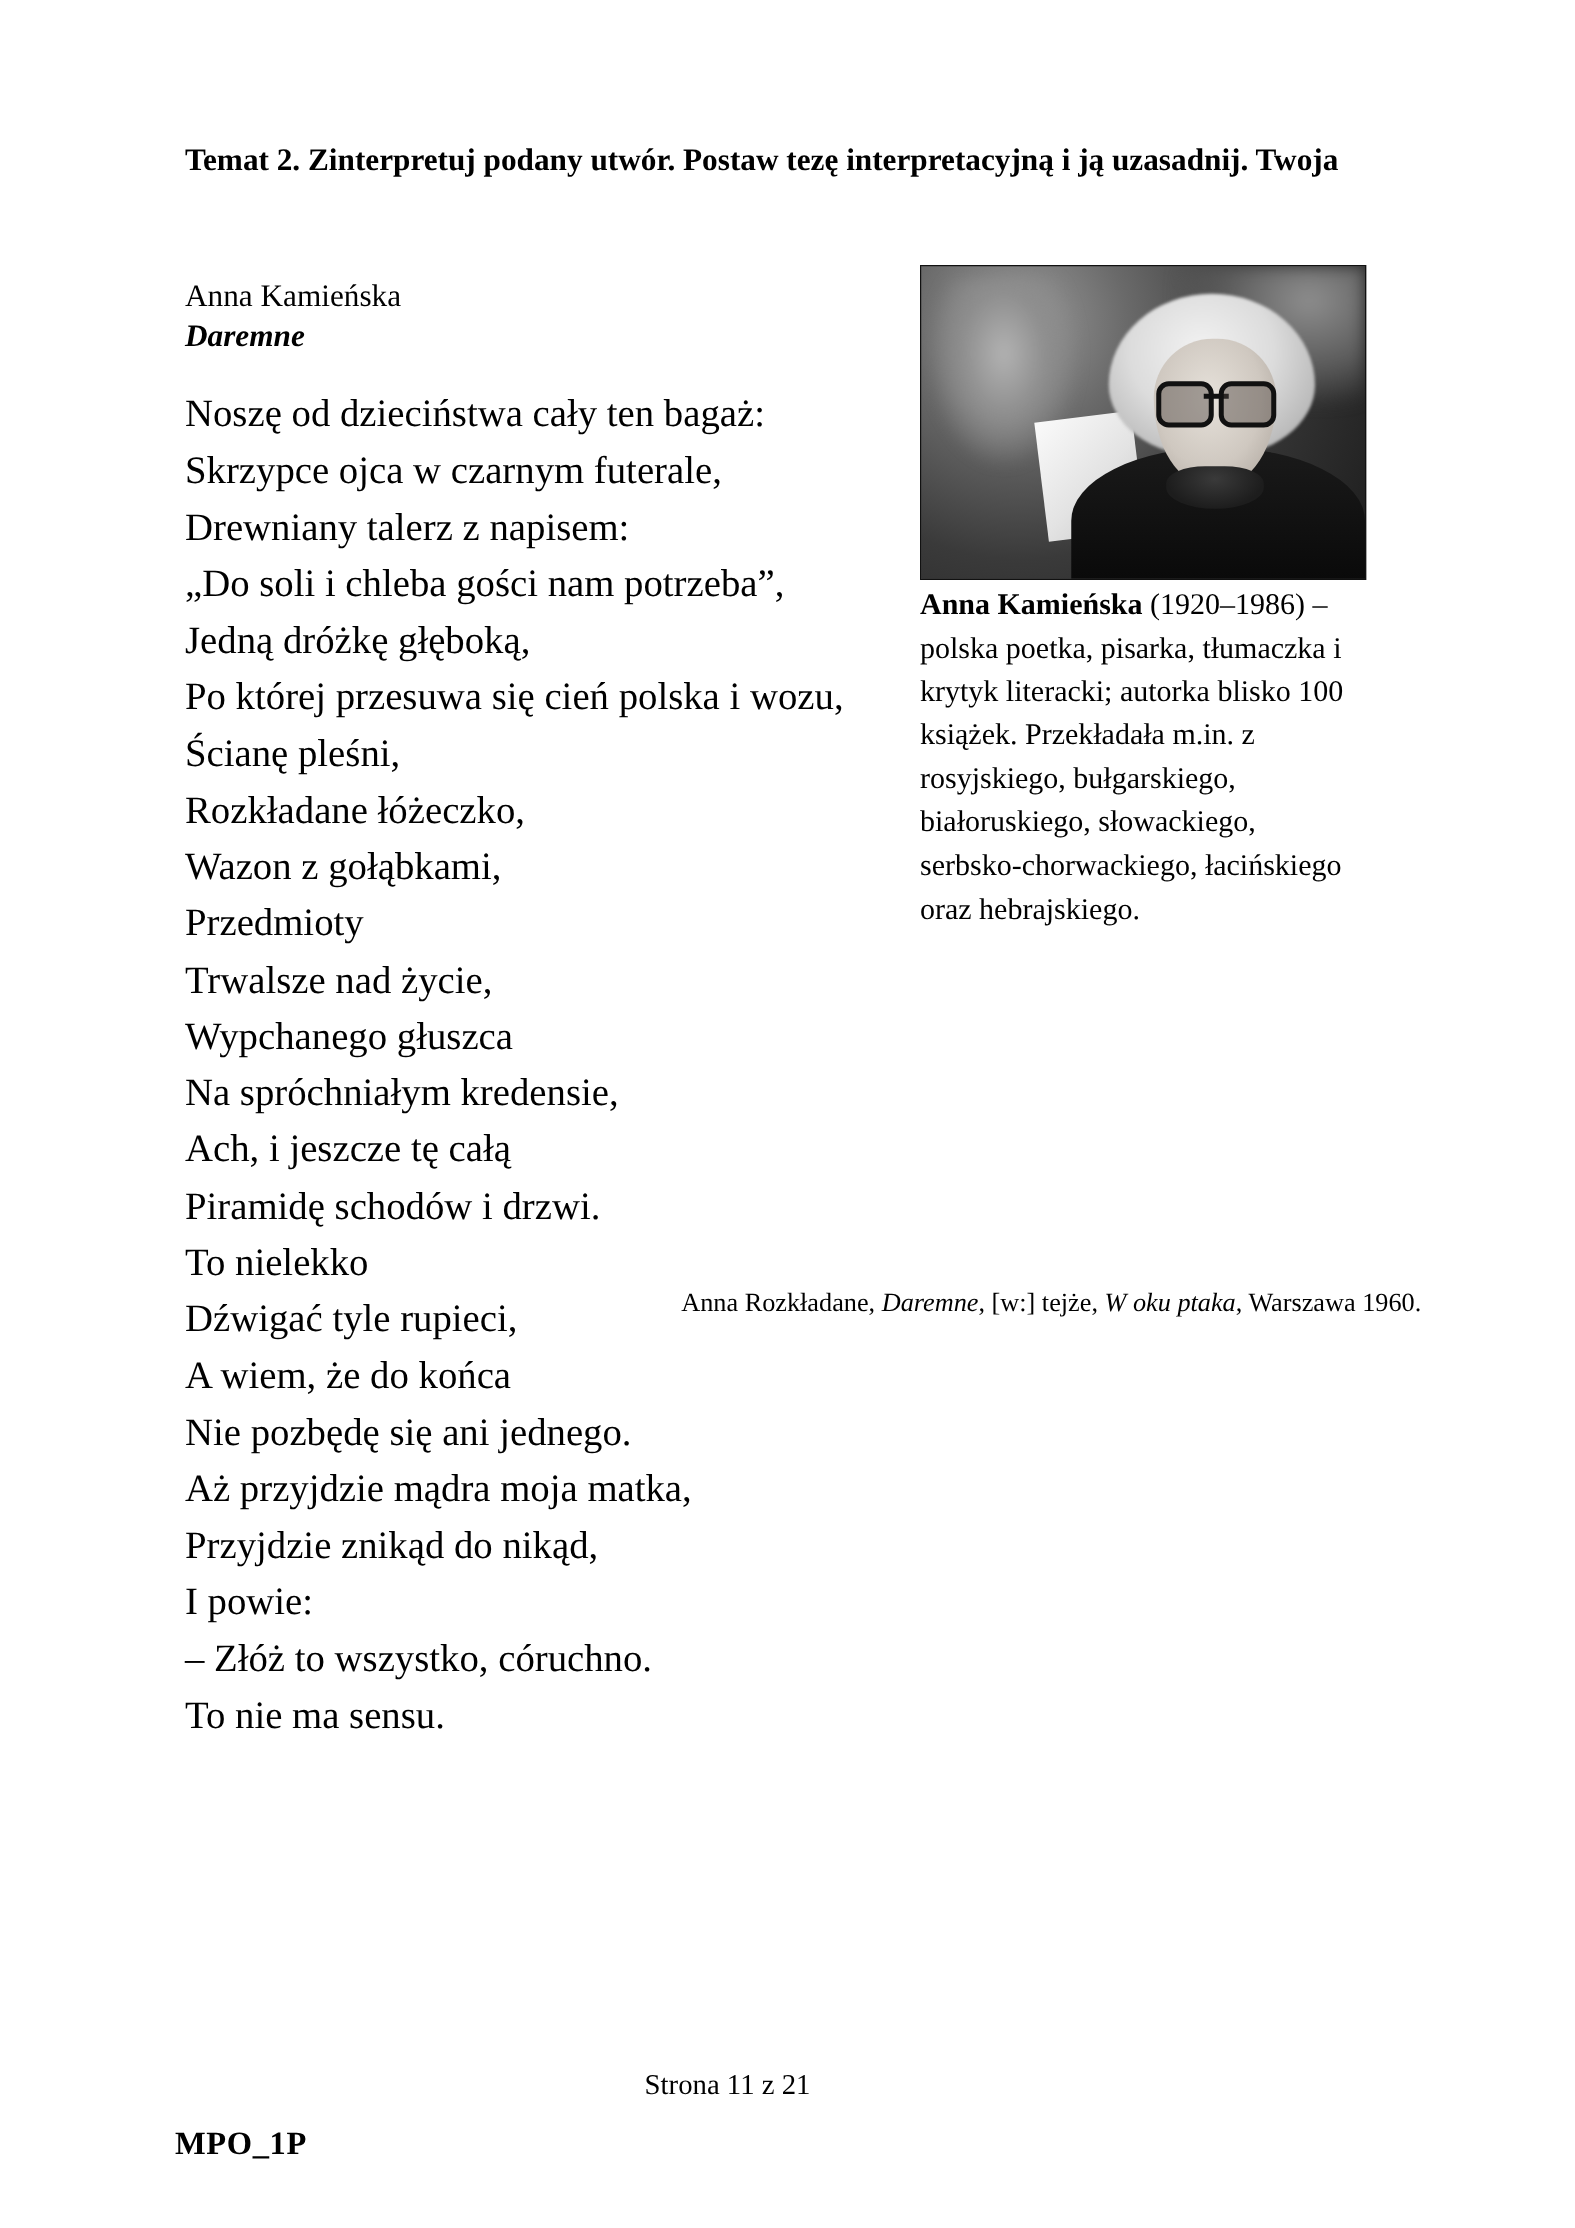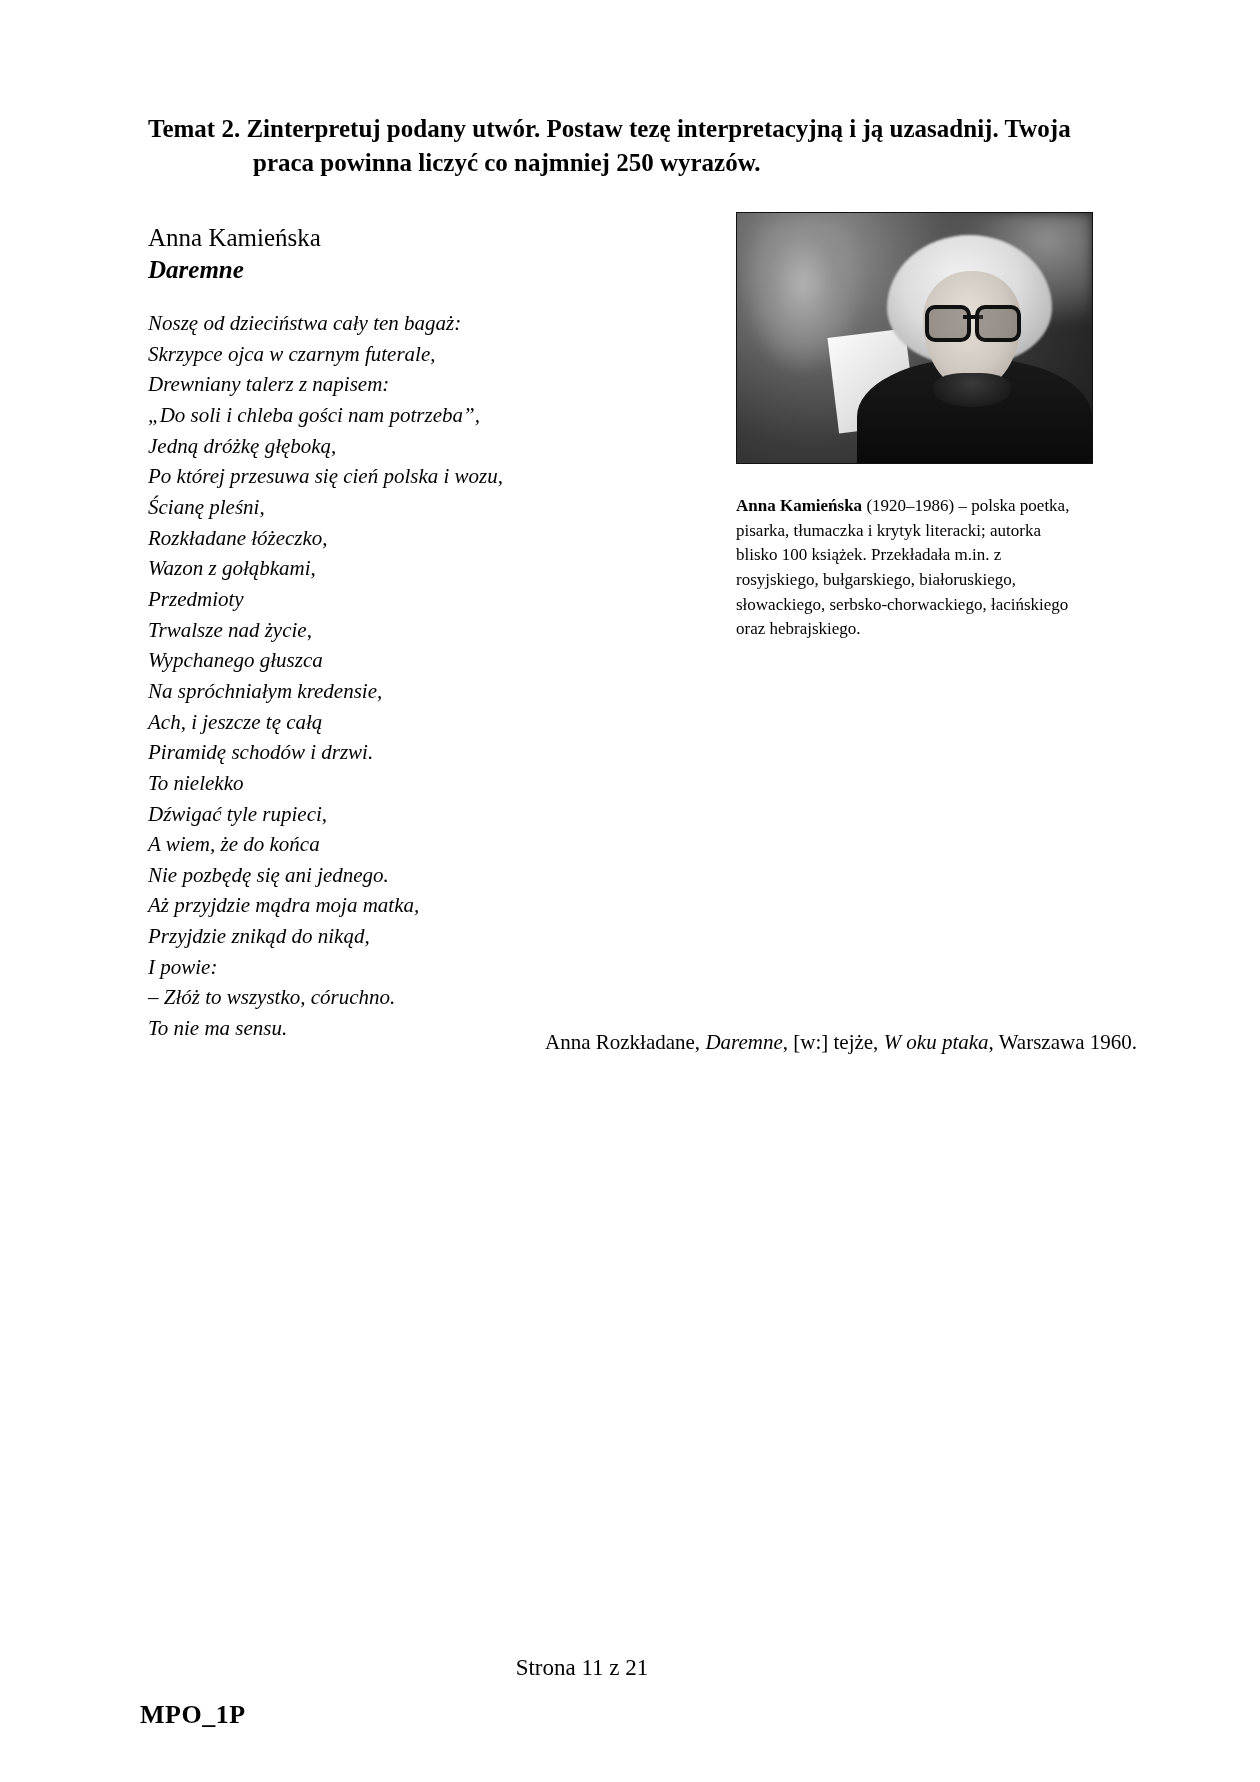--- a/index.html
+++ b/index.html
@@ -52,23 +52,22 @@
     line-height: 1.28;
   }
   .poem-title {
     font-size: 25px;
     font-weight: bold;
     font-style: italic;
     line-height: 1.28;
     margin-bottom: 22px;
   }
   .poem-lines {
-    font-size: 21px;
+    font-size: 31px;
     line-height: 1.46;
-    font-style: italic;
   }
   .poem-lines div {
     white-space: pre;
   }
 
   
   .portrait-wrap {
     position: absolute;
     left: 736px;
     top: 212px;
@@ -156,24 +155,24 @@
   }
   .portrait .paper {
     position: absolute;
     left: 96px; top: 120px;
     width: 78px; height: 96px;
     background: linear-gradient(140deg, #fafafa 0%, #e3e3e3 55%, #c7c7c7 100%);
     transform: rotate(-7deg);
   }
 
   .portrait-caption {
-    margin-top: 30px;
+    margin-top: 3px;
     width: 348px;
     font-family: "Liberation Serif", serif;
-    font-size: 17px;
+    font-size: 24px;
     line-height: 1.45;
   }
   .portrait-caption b { font-weight: bold; }
 
   
   .source-line {
     position: absolute;
     left: 545px;
     top: 1030px;
     width: 600px;
@@ -201,21 +200,20 @@
     letter-spacing: 0.5px;
   }
 </style>
 </head>
 <body>
 
 <div class="page">
 
   <div class="task-heading">
     <span>Temat 2. Zinterpretuj podany utwór. Postaw tezę interpretacyjną i ją uzasadnij. Twoja</span>
-    <span class="line2">praca powinna liczyć co najmniej 250 wyrazów.</span>
   </div>
 
   <div class="poem-block">
     <div class="author-name">Anna Kamieńska</div>
     <div class="poem-title">Daremne</div>
     <div class="poem-lines">
       <div>Noszę od dzieciństwa cały ten bagaż:</div>
       <div>Skrzypce ojca w czarnym futerale,</div>
       <div>Drewniany talerz z napisem:</div>
       <div>„Do soli i chleba gości nam potrzeba”,</div>

